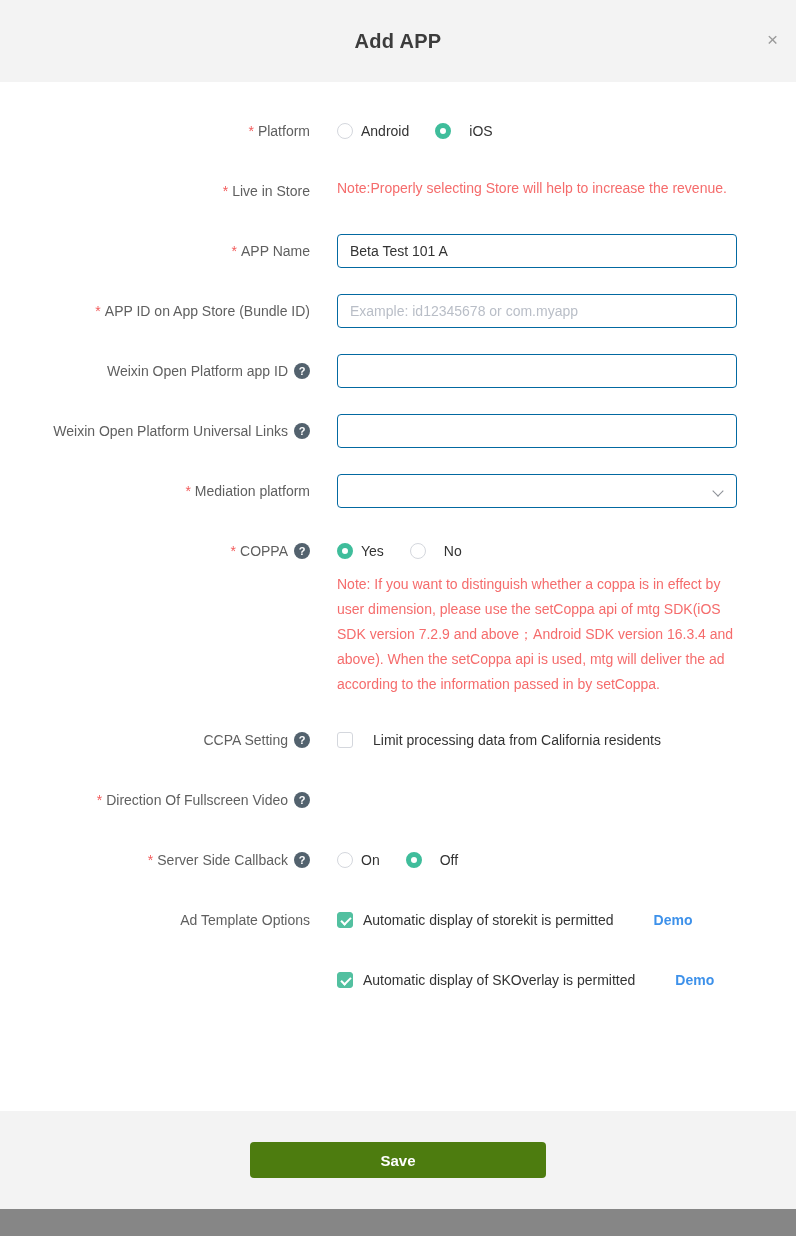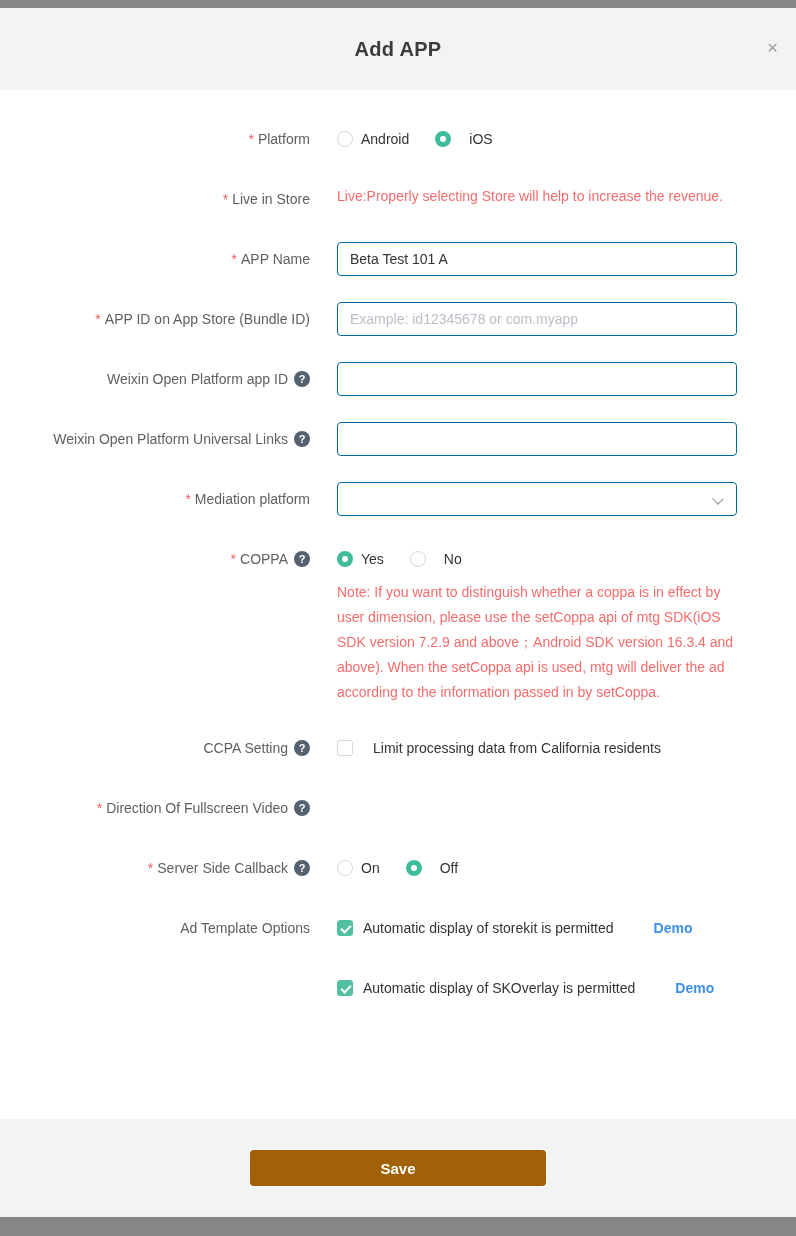--- a/index.html
+++ b/index.html
@@ -1,19 +1,19 @@
 <!DOCTYPE html>
 <html><head>
 <meta charset="utf-8">
 <style>
   * { margin:0; padding:0; box-sizing:border-box; }
   html,body { width:796px; height:1236px; overflow:hidden;
     font-family:"Liberation Sans", sans-serif; background:#868686; }
 
-  .modal { position:absolute; top:8px; left:0; width:796px; height:1209px;
+  .modal { position:absolute; top:0; left:0; width:796px; height:1209px;
     background:#fff; display:flex; flex-direction:column; }
 
   .modal-header { height:82px; background:#f3f3f3; position:relative;
     display:flex; align-items:center; justify-content:center; flex:0 0 auto; }
   .modal-title { font-size:20px; font-weight:700; color:#3c3c3c; letter-spacing:.3px; }
   .close { position:absolute; right:18px; top:30px; font-size:19px; color:#9b9b9b;
     cursor:pointer; line-height:1; font-weight:400; }
 
   .modal-body { flex:1 1 auto; background:#fff; padding:32px 61px 46px 0; }
 
@@ -51,21 +51,21 @@
     width:4px; height:8px; border-right:2px solid #fff; border-bottom:2px solid #fff;
     transform:rotate(45deg); }
 
   .note { font-size:14px; color:#f56c6c; line-height:24px; margin-top:2px; }
   .note.big { line-height:25px; margin-top:4px; }
 
   .link { font-size:14px; color:#3d91ea; margin-left:14px; cursor:pointer;font-weight:bold; }
 
   .modal-footer { height:98px; background:#f3f3f3; display:flex;
     align-items:center; justify-content:center; flex:0 0 auto; }
-  .save-btn { width:296px; height:36px; background:#a16207; border:none;
+  .save-btn { width:296px; height:36px; background:#4d7c0f; border:none;
     border-radius:4px; color:#fff; font-size:15px; font-weight:700;
     cursor:pointer; font-family:"Liberation Sans", sans-serif; }
 </style>
 </head>
 <body>
 
 <div class="modal">
 
   <div class="modal-header">
     <div class="modal-title">Add APP</div>
@@ -92,21 +92,21 @@
         </div>
       </div>
     </div>
 
     <div class="row">
       <div class="lbl">
         <span class="req">*</span>
         <span>Live in Store</span>
       </div>
       <div class="ctrl">
-        <div class="note">Live:Properly selecting Store will help to increase the revenue.</div>
+        <div class="note">Note:Properly selecting Store will help to increase the revenue.</div>
       </div>
     </div>
 
     <div class="row">
       <div class="lbl">
         <span class="req">*</span>
         <span>APP Name</span>
       </div>
       <div class="ctrl">
         <input class="txt" type="text" value="Beta Test 101 A" style="">

